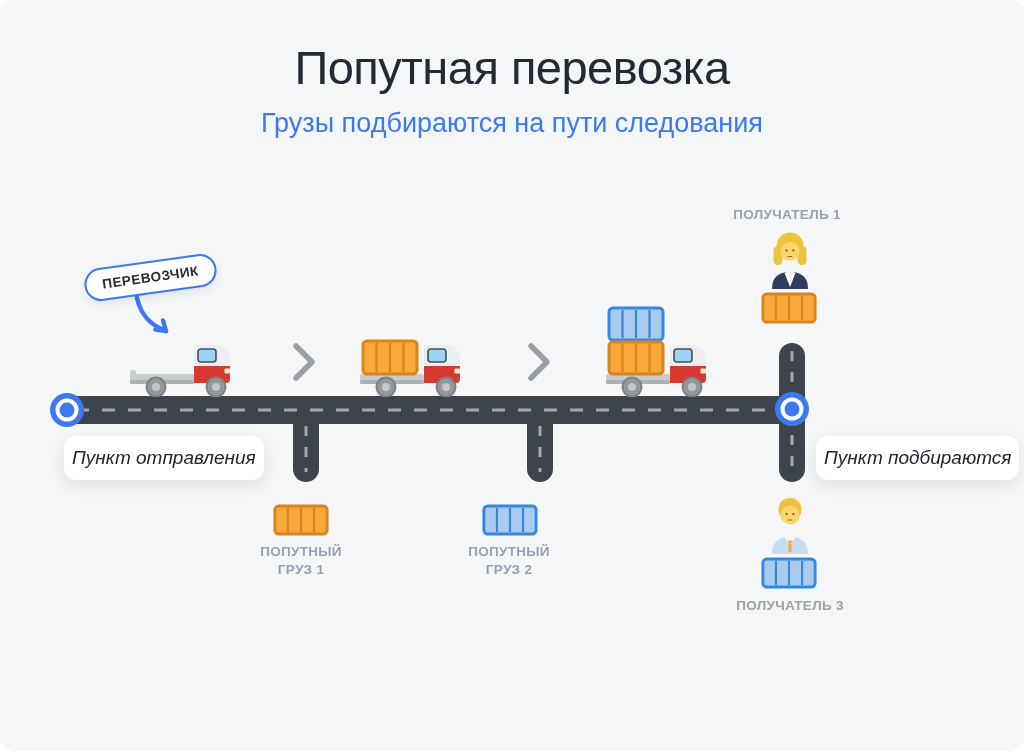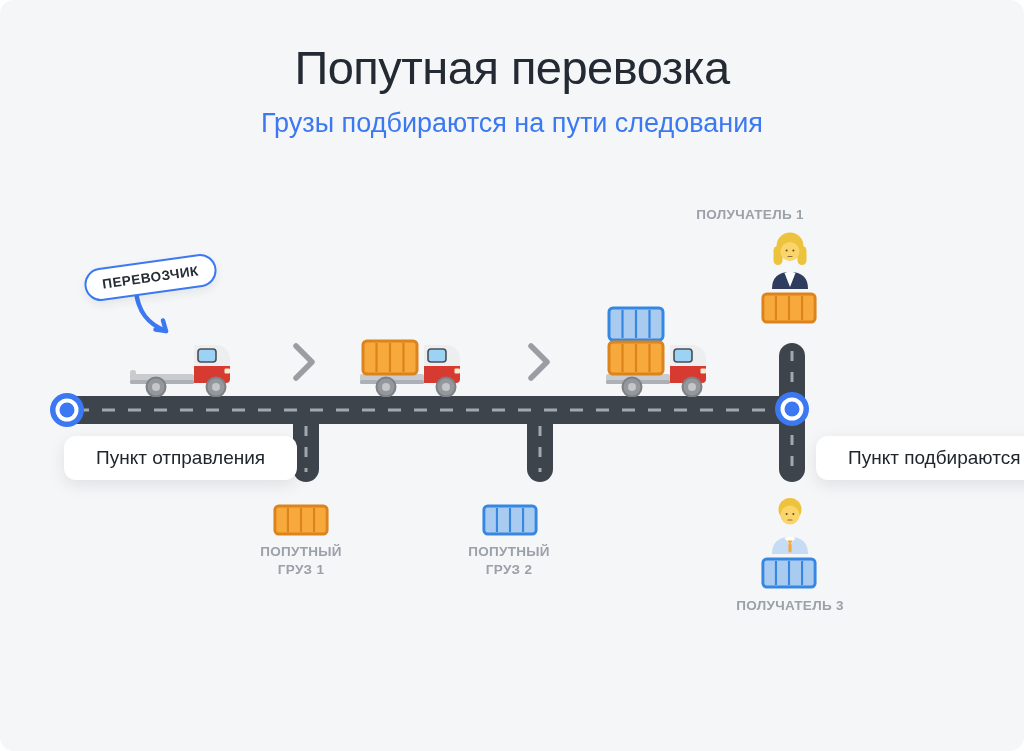--- a/index.html
+++ b/index.html
@@ -19,22 +19,22 @@
      background:repeating-linear-gradient(to right,var(--dash) 0 13px,transparent 13px 26px);}
   .road-v{background:var(--road);width:26px;z-index:2;}
   .road-v .dash{position:absolute;left:50%;top:8px;bottom:10px;width:3px;transform:translateX(-50%);
      background:repeating-linear-gradient(to bottom,var(--dash) 0 10px,transparent 10px 21px);}
   .branch1{left:293px;top:418px;height:64px;border-radius:0 0 13px 13px;}
   .branch2{left:527px;top:418px;height:64px;border-radius:0 0 13px 13px;}
   .dest-road{left:779px;top:343px;height:139px;border-radius:13px;z-index:2;}
   .point{z-index:5;}
   .pt-blue{fill:var(--accent-blue);}
   
-  .pill{background:#fff;border-radius:12px;padding:11px 32px;font-size:19px;color:var(--pill-text);
-        box-shadow:0 5px 16px rgba(25,35,55,.10);white-space:nowrap;z-index:6;}
+  .pill{background:#fff;border-radius:12px;padding:11px 8px;font-size:19px;color:var(--pill-text);
+        box-shadow:0 5px 16px rgba(25,35,55,.10);white-space:nowrap;z-index:6;font-style:italic;}
   .origin-pill{left:64px;top:436px;}
   .dest-pill{left:816px;top:436px;}
   .carrier-pill{left:84px;top:261px;background:#fff;border:2.2px solid var(--accent-blue);
         border-radius:18px;padding:7px 16px;font-size:13.5px;font-weight:800;color:#272D35;
         letter-spacing:.5px;transform:rotate(-8deg);box-shadow:0 4px 10px rgba(25,35,55,.08);z-index:6;}
   .blue-stroke{stroke:var(--accent-blue);}
   
   .cap{font-size:13.5px;font-weight:700;color:var(--muted);letter-spacing:.3px;text-align:center;
        white-space:pre-line;line-height:18px;z-index:4;}
   .chevron{z-index:4;}
@@ -129,21 +129,21 @@
     <path d="M66,42 h22 a14,14 0 0 1 14,14 v7 h-36 z" fill="#EDEEF0"></path>
     <path d="M66,63 h36 v13 a4,4 0 0 1 -4,4 h-32 z" fill="#D63A31"></path>
     <rect x="70" y="46" width="18" height="13" rx="3" fill="#9CD3F4" stroke="#4A4E54" stroke-width="1.6"></rect>
     <rect x="96.5" y="65.5" width="5.5" height="5" rx="1" fill="#F6ECC9"></rect>
     <circle cx="28" cy="84" r="9.5" fill="#94989C" stroke="#7D8185" stroke-width="2"></circle>
       <circle cx="28" cy="84" r="4" fill="#C4C7CA"></circle>
     <circle cx="88" cy="84" r="9.5" fill="#94989C" stroke="#7D8185" stroke-width="2"></circle>
       <circle cx="88" cy="84" r="4" fill="#C4C7CA"></circle>
   </svg>
 
-  <div class="abs cap" style="left:650px;top:206px;width:200px">ПОЛУЧАТЕЛЬ 1</div>
+  <div class="abs cap" style="left:687px;top:206px;width:200px">ПОЛУЧАТЕЛЬ 1</div>
   <svg class="abs person" style="left:767px;top:231px" width="46" height="58" viewBox="0 0 46 58">
     <circle cx="23" cy="15" r="13.5" fill="#EDC23C"></circle>
     <rect x="6.5" y="15" width="9" height="19" rx="4.5" fill="#EDC23C"></rect>
     <rect x="30.5" y="15" width="9" height="19" rx="4.5" fill="#EDC23C"></rect>
     <circle cx="23" cy="20.5" r="9.5" fill="#FBD56A"></circle>
     <circle cx="19.6" cy="19.5" r="1" fill="#5B4A2F"></circle>
       <circle cx="26.4" cy="19.5" r="1" fill="#5B4A2F"></circle>
     <path d="M21,25.5 h4" stroke="#8A6D3B" stroke-width="1.2" stroke-linecap="round"></path>
     <path d="M5,58 q0,-17 18,-17 q18,0 18,17 z" fill="#2F3C5F"></path>
     <path d="M17.5,42 l5.5,14 l5.5,-14 q-5.5,-2.5 -11,0 z" fill="#FFFFFF"></path>

